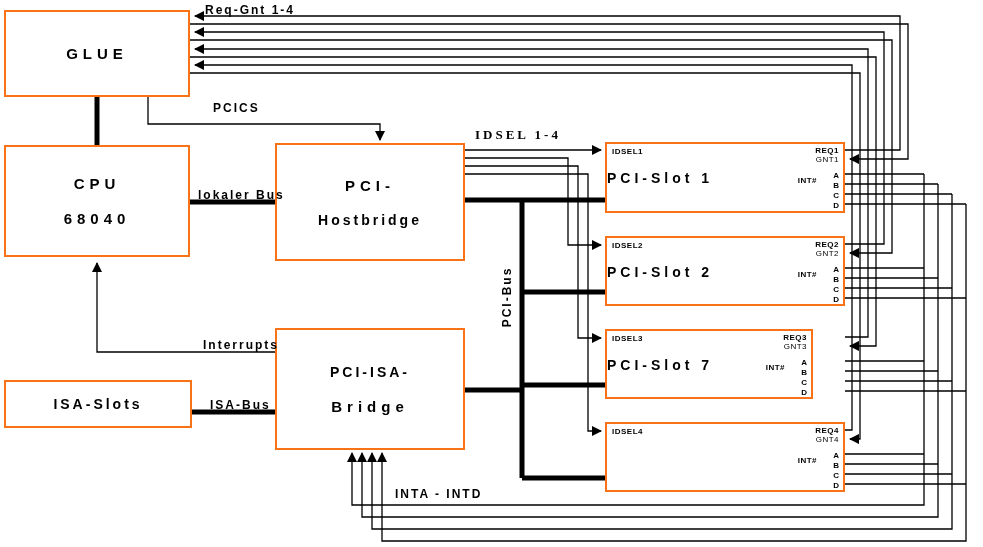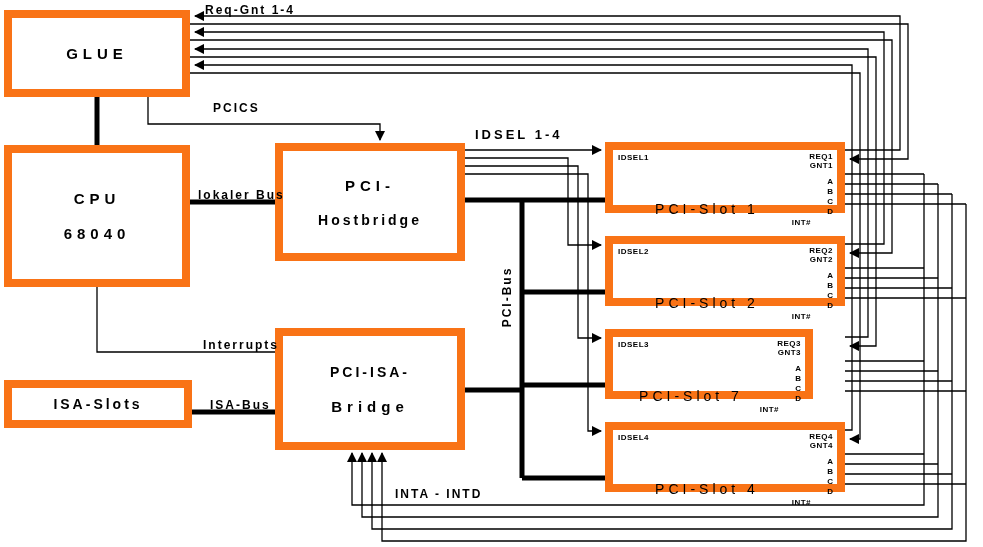--- a/index.html
+++ b/index.html
@@ -2,40 +2,40 @@
 <html><head>
 <meta charset="utf-8">
 <style>
   html,body{margin:0;padding:0;background:#fff;}
   .canvas{
     position:relative;width:983px;height:547px;background:#ffffff;
     font-family:"Liberation Sans",sans-serif;color:#000;overflow:hidden;
   }
   svg.wires{position:absolute;left:0;top:0;width:983px;height:547px;}
   .block{
-    position:absolute;border:8px solid #f97316;background:#fff;box-sizing:border-box;
+    position:absolute;border:2px solid #f97316;background:#fff;box-sizing:border-box;
     display:flex;flex-direction:column;align-items:center;justify-content:center;
   }
   .block-title{font-weight:bold;font-size:15px;letter-spacing:5px;white-space:nowrap;}
   .block-title.sm{font-size:14px;letter-spacing:3px;}
   .block .gap{height:18px;}
   .lbl{
     position:absolute;font-weight:bold;font-size:12px;letter-spacing:2px;
     white-space:nowrap;
   }
-  .lbl.big{font-size:13px;letter-spacing:3px;}
+  .lbl.big{font-size:13px;letter-spacing:3px;font-family:Liberation Serif, serif;}
   .slot{display:block;}
   .slot-title{
-    position:absolute;left:0;right:36px;top:26px;text-align:center;
-    font-weight:normal;font-size:14px;letter-spacing:4px;margin-top:25px;
+    position:absolute;left:0;right:36px;top:26px;
+    font-weight:bold;font-size:14px;letter-spacing:4px;
   }
   .slot-idsel{position:absolute;left:5px;top:3px;font-size:8px;font-weight:bold;letter-spacing:.5px;}
   .slot-req{position:absolute;right:4px;top:2px;font-size:8px;font-weight:bold;letter-spacing:.5px;}
-  .slot-gnt{position:absolute;right:4px;top:11px;font-size:8px;font-weight:bold;letter-spacing:.5px;}
-  .slot-int{position:absolute;right:26px;top:32px;font-size:8px;font-weight:bold;letter-spacing:.5px;margin-top:36px;}
+  .slot-gnt{position:absolute;right:4px;top:11px;font-size:8px;font-weight:normal;letter-spacing:.5px;}
+  .slot-int{position:absolute;right:26px;top:32px;font-size:8px;font-weight:bold;letter-spacing:.5px;}
   .pin{position:absolute;right:4px;font-size:8px;font-weight:bold;}
   .pin-a{top:27px}.pin-b{top:37px}.pin-c{top:47px}.pin-d{top:57px}
   .vlabel{
     position:absolute;left:462px;top:290px;width:90px;height:14px;
     transform:rotate(-90deg);font-weight:bold;font-size:12px;letter-spacing:2px;
     text-align:center;white-space:nowrap;
   }
 </style>
 </head>
 <body>
@@ -88,21 +88,21 @@
       <path d="M938,184 L938,517 L362,517 L362,453" marker-end="url(#arr)"></path>
       <path d="M952,194 L952,529 L372,529 L372,453" marker-end="url(#arr)"></path>
       <path d="M966,204 L966,541 L382,541 L382,453" marker-end="url(#arr)"></path>
     </g>
   </svg>
 
   <div class="block" style="left:4px;top:10px;width:186px;height:87px">
     <span class="block-title">GLUE</span>
   </div>
 
-  <div class="block" style="left:4px;top:145px;width:186px;height:142px">
+  <div class="block" style="left:4px;top:145px;width:186px;height:112px">
     <span class="block-title">CPU</span>
     <span class="gap"></span>
     <span class="block-title">68040</span>
   </div>
 
   <div class="block" style="left:4px;top:380px;width:188px;height:48px">
     <span class="block-title sm">ISA-Slots</span>
   </div>
 
   <div class="block" style="left:275px;top:143px;width:190px;height:118px">
@@ -150,21 +150,20 @@
     <span class="pin pin-a">A</span>
     <span class="pin pin-b">B</span>
     <span class="pin pin-c">C</span>
     <span class="pin pin-d">D</span>
   </div>
 
   <div class="block slot" style="left:605px;top:422px;width:240px;height:70px">
     <span class="slot-idsel">IDSEL4</span>
     <span class="slot-req">REQ4</span>
     <span class="slot-gnt">GNT4</span>
-    <span class="slot-title">PCI-Slot 4</span>
     <span class="slot-int">INT#</span>
     <span class="pin pin-a">A</span>
     <span class="pin pin-b">B</span>
     <span class="pin pin-c">C</span>
     <span class="pin pin-d">D</span>
   </div>
 
   <span class="lbl" style="left:205px;top:3px">Req-Gnt 1-4</span>
   <span class="lbl" style="left:213px;top:101px">PCICS</span>
   <span class="lbl big" style="left:475px;top:127px">IDSEL 1-4</span>

